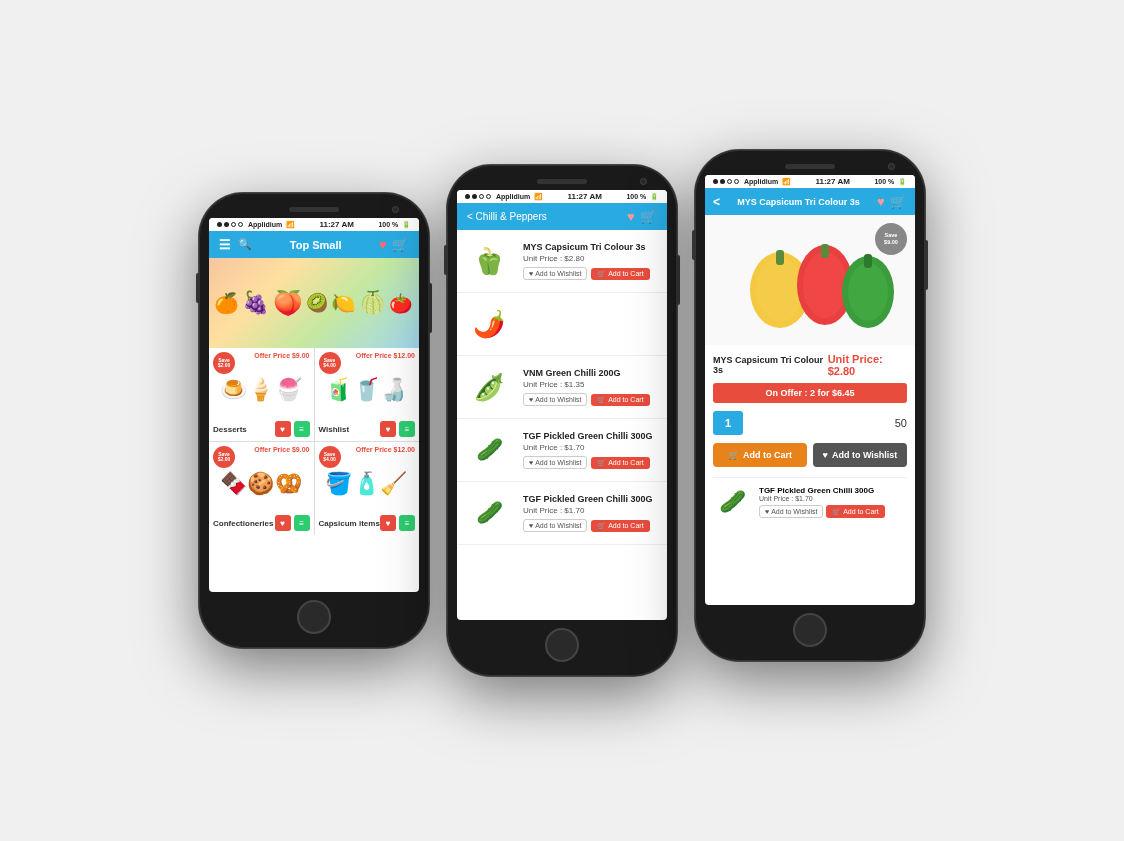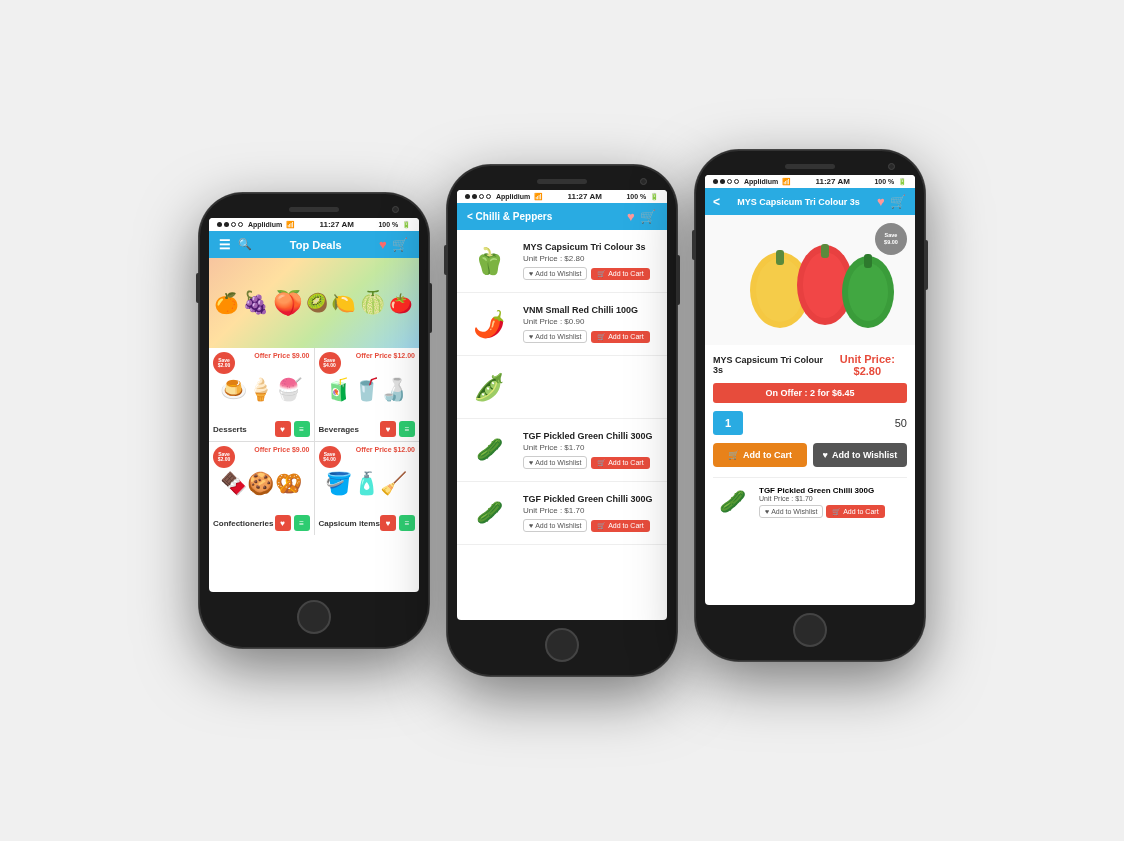--- a/index.html
+++ b/index.html
@@ -383,21 +383,20 @@
 
     .product-detail-name {
       font-size: 9px;
       font-weight: 600;
       color: #222;
     }
 
     .product-detail-price {
       font-size: 8px;
       color: #555;
-      text-align: center;
     }
     .product-detail-price span {
       font-size: 11px;
       color: #e74c3c;
       font-weight: 700;
     }
 
     .offer-banner {
       background: #e74c3c;
       color: white;
@@ -525,21 +524,21 @@
           <span>100 %</span>
           <span>🔋</span>
         </div>
       </div>
 
       <div class="app-header blue">
         <div style="display:flex;gap:8px;align-items:center">
           <span style="font-size:13px;cursor:pointer">☰</span>
           <span style="font-size:11px;cursor:pointer">🔍</span>
         </div>
-        <span class="header-title">Top Deals</span>
+        <span class="header-title">Top Small</span>
         <div class="header-icons">
           <span style="font-size:13px;color:#ff6b6b;cursor:pointer">♥</span>
           <span style="font-size:13px;cursor:pointer">🛒</span>
         </div>
       </div>
 
       <div class="hero-banner">
         <div class="fruit-display">
           <span style="font-size:20px">🍊</span>
           <span style="font-size:22px">🍇</span>
@@ -570,21 +569,21 @@
         </div>
 
         <div class="deal-cell">
           <span class="save-badge">
             <span>Save</span>
             <span>$4.00</span>
           </span>
           <span class="offer-price-tag">Offer Price $12.00</span>
           <div class="deal-image">🧃🥤🍶</div>
           <div class="deal-footer">
-            <span class="deal-name">Beverages</span>
+            <span class="deal-name">Wishlist</span>
             <div class="deal-actions">
               <div class="deal-action-btn btn-heart">♥</div>
               <div class="deal-action-btn btn-list">≡</div>
             </div>
           </div>
         </div>
 
         <div class="deal-cell">
           <span class="save-badge">
             <span>Save</span>
@@ -638,21 +637,21 @@
           <span style="margin-left:2px;font-size:7px">📶</span>
         </div>
         <span style="font-size:8px;font-weight:700">11:27 AM</span>
         <div class="status-right">
           <span>100 %</span>
           <span>🔋</span>
         </div>
       </div>
 
       <div class="back-header">
-        <span class="back-btn" style="font-size:10px;font-weight:700">&lt; Chilli &amp; Peppers</span>
+        <span class="back-btn" style="font-size:10px;font-weight:400">&lt; Chilli &amp; Peppers</span>
         <div class="header-icons">
           <span style="font-size:13px;color:#ff9999;cursor:pointer">♥</span>
           <span style="font-size:13px;cursor:pointer">🛒</span>
         </div>
       </div>
 
       <div class="product-list">
 
         <div class="product-item">
           <div class="product-thumb">🫑</div>
@@ -661,32 +660,32 @@
             <div class="product-price">Unit Price : $2.80</div>
             <div class="product-btns">
               <button class="wishlist-btn">♥ <span>Add to Wishlist</span></button>
               <button class="add-cart-btn">🛒 <span>Add to Cart</span></button>
             </div>
           </div>
         </div>
 
         <div class="product-item">
           <div class="product-thumb">🌶️</div>
+        </div>
+
+        <div class="product-item">
+          <div class="product-thumb">🫛</div>
           <div class="product-info">
-            <div class="product-name">VNM Small Red Chilli 100G</div>
-            <div class="product-price">Unit Price : $0.90</div>
+            <div class="product-name">VNM Green Chilli 200G</div>
+            <div class="product-price">Unit Price : $1.35</div>
             <div class="product-btns">
               <button class="wishlist-btn">♥ <span>Add to Wishlist</span></button>
               <button class="add-cart-btn">🛒 <span>Add to Cart</span></button>
             </div>
           </div>
-        </div>
-
-        <div class="product-item">
-          <div class="product-thumb">🫛</div>
         </div>
 
         <div class="product-item">
           <div class="product-thumb" style="font-size:22px">🥒</div>
           <div class="product-info">
             <div class="product-name">TGF Pickled Green Chilli 300G</div>
             <div class="product-price">Unit Price : $1.70</div>
             <div class="product-btns">
               <button class="wishlist-btn">♥ <span>Add to Wishlist</span></button>
               <button class="add-cart-btn">🛒 <span>Add to Cart</span></button>

